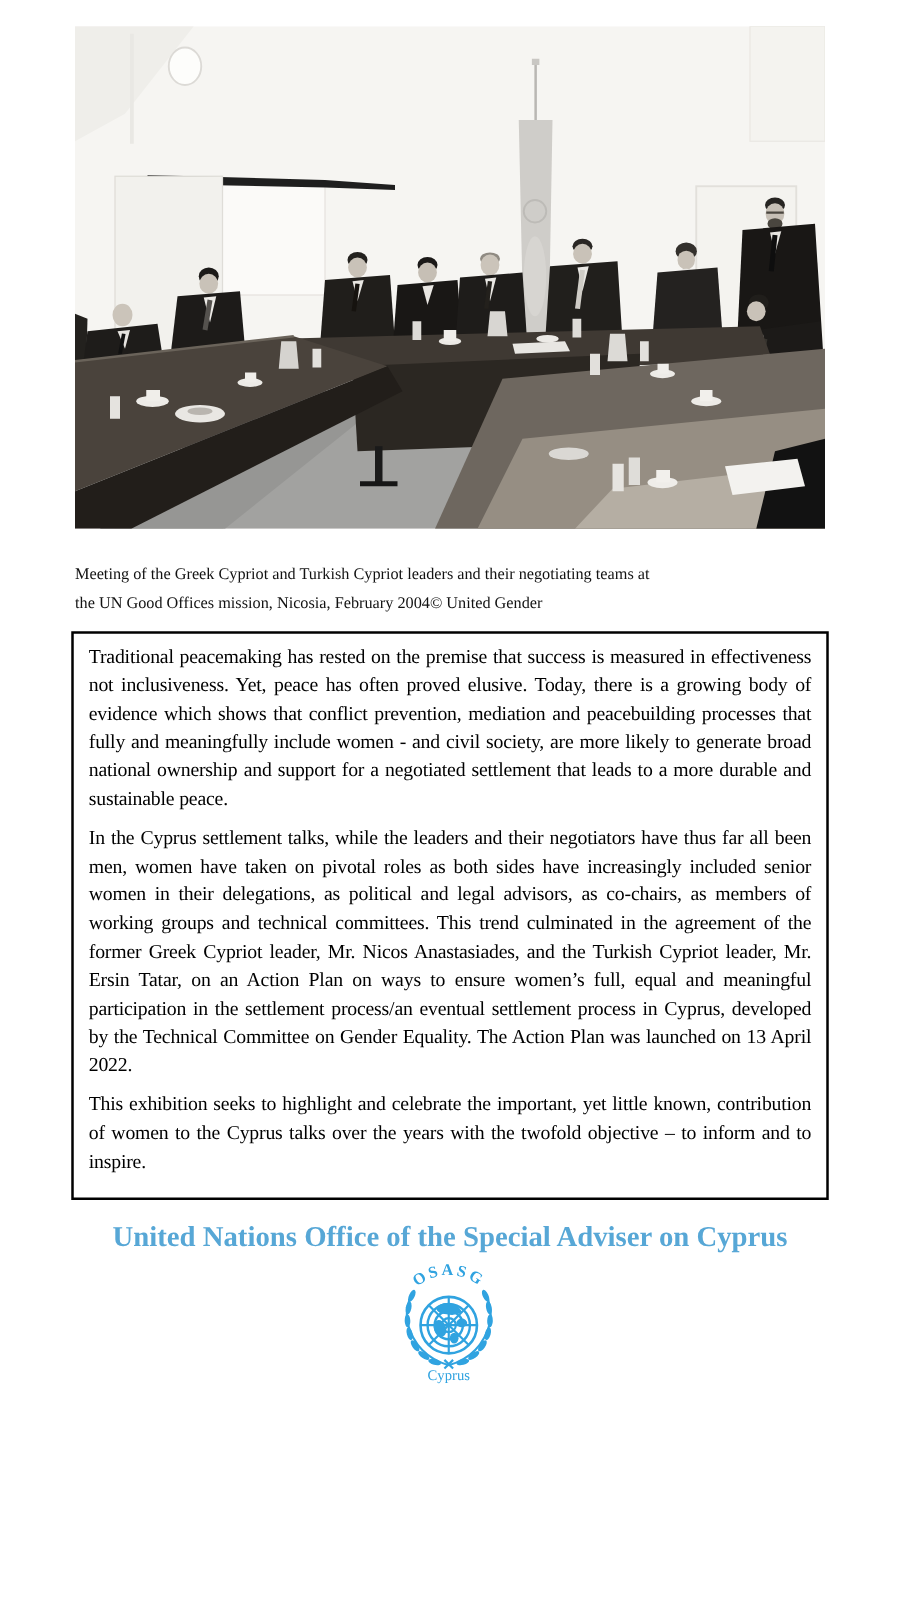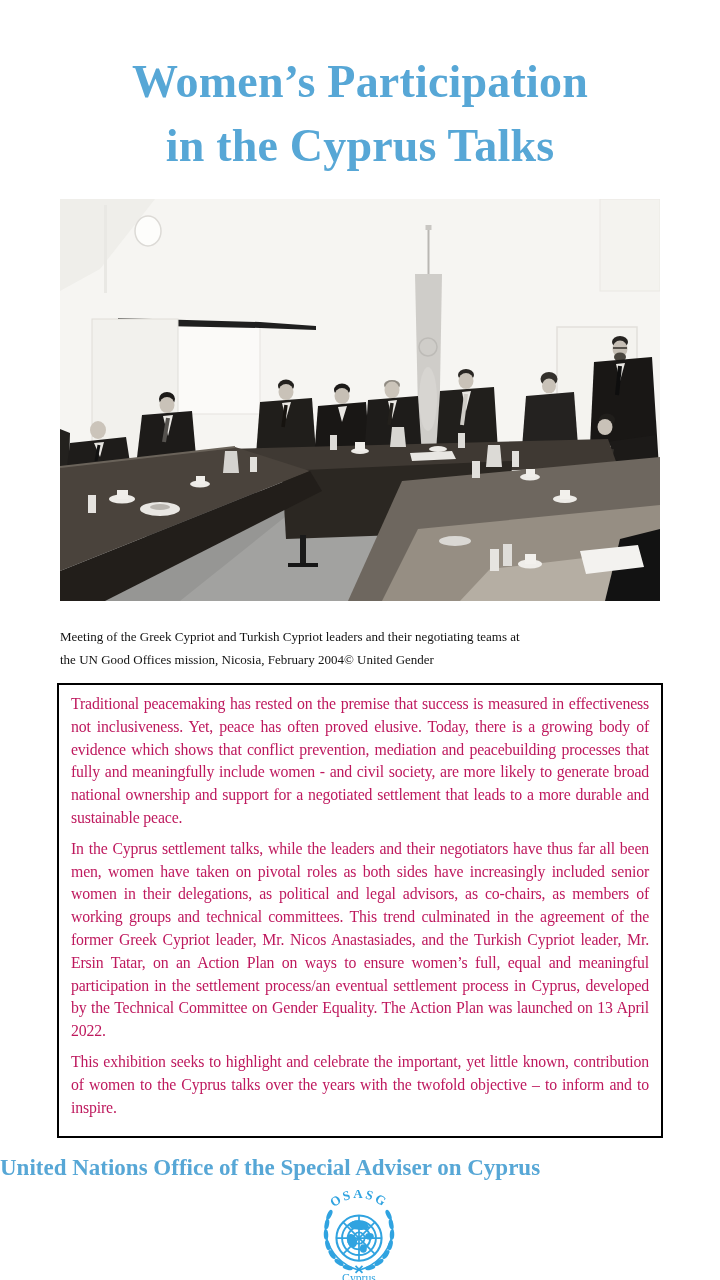--- a/index.html
+++ b/index.html
@@ -19,40 +19,36 @@
     width:600px; margin:24px auto 0;
     font-size:13px; line-height:23px; color:#121212;
   }
   .caption-line2 { display:flex; justify-content:flex-start; }
   .textbox {
     margin:12px 57px 0; border:2px solid #000;
     padding:8px 12px 5px;
   }
   .textbox p {
     margin:0 0 8px; text-align:justify;
-    font-size:15.8px; line-height:22.8px; letter-spacing:-0.15px; color:#be185d;
+    font-size:15.8px; line-height:22.8px; letter-spacing:-0.15px; color:#000000;
   }
   .textbox p:last-child { margin-bottom:12px; }
   .footer-heading {
-    margin:15px 0 0; 
+    margin:15px 0 0; text-align:center;
     color:var(--title-blue,#57a7d6);
     font-size:23px; line-height:30px; font-weight:bold;
   }
   .logo-wrap { width:120px; margin:3px auto 0; }
   .logo-wrap svg { display:block; }
 </style>
 </head>
 <body>
 
 <div class="page">
 
-  <h1 class="title">
-    <span>Women’s Participation</span><br>
-    <span>in the Cyprus Talks</span>
-  </h1>
 
   <div class="photo-wrap">
     <svg viewBox="0 0 600 402" xmlns="http://www.w3.org/2000/svg">
 
       <g>
         <rect x="0" y="0" width="600" height="402" fill="#f6f5f2"></rect>
         <polygon points="0,0 95,0 40,70 0,92" fill="#efeeea"></polygon>
         <rect x="44" y="6" width="3" height="88" fill="#e9e8e4"></rect>
         <ellipse cx="88" cy="32" rx="13" ry="15" fill="#fdfdfb" stroke="#dcdad6" stroke-width="1.5"></ellipse>
         <rect x="540" y="0" width="60" height="92" fill="#f4f3ef" stroke="#eae8e3" stroke-width="1"></rect>

